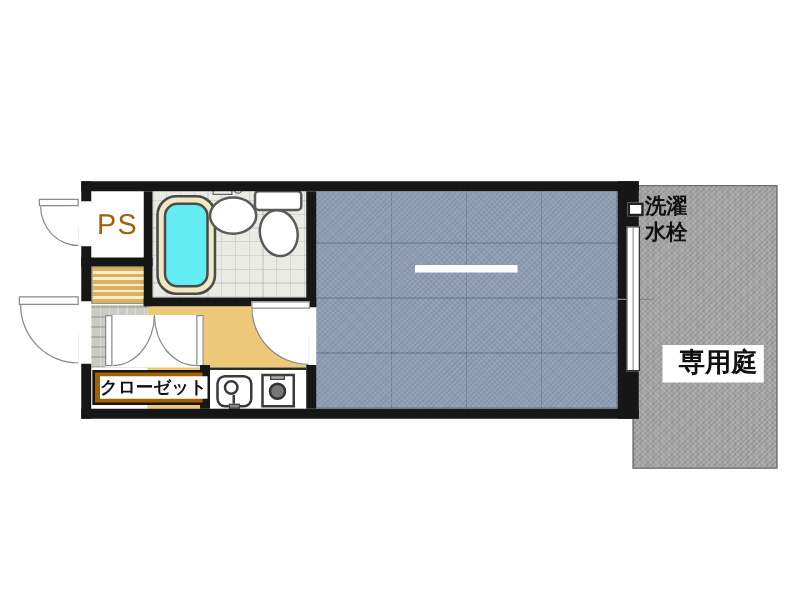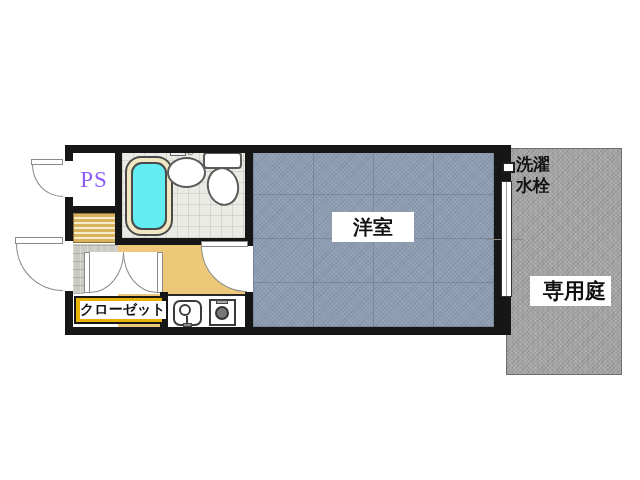--- a/index.html
+++ b/index.html
@@ -58,22 +58,22 @@
 
   
   .tub-outer { background:#F1E7C2; border:2px solid #4a4a4a; border-radius:16px; }
   .tub-inner { background:#62EDF2; border:2px solid #4a4a4a; border-radius:11px; }
   .oval { border-radius:50%; background:#fff; border:2px solid #5a5a5a; }
   .tank { background:#fff; border:2px solid #5a5a5a; border-radius:4px; }
   .appliance { background:#fff; border:2px solid #3a3a3a; }
 
   
   .ps-text { display:flex; align-items:center; justify-content:center;
-    font-size:23px; color:#8b5cf6; letter-spacing:1px;font-family:Liberation Serif, serif; }
-  .closet-label { background:#eab308; border:2px solid #161616; display:flex; }
+    font-size:23px; color:#a16207; letter-spacing:1px; }
+  .closet-label { background:#a16207; border:2px solid #161616; display:flex; }
   .closet-label-inner { background:#fff; margin:3px 4px; flex:1; display:flex;
     align-items:center; justify-content:center; font-size:14px; font-weight:600; color:#111; white-space:nowrap; }
   .room-label { background:#fff; text-align:center; color:#111; padding:3px 2px; }
   .room-label .l1 { font-size:20px; font-weight:600; line-height:24px; }
   .room-label .l2 { font-size:19px; font-weight:600; line-height:23px; }
   .garden-label { background:#fff; color:#111; font-size:21px; font-weight:600;
     padding:2px 5px; line-height:26px; }
   .laundry-label { color:#111; font-size:17px; font-weight:600; line-height:21px; }
 
   .window { background:#fff; border:1px solid #333; }
@@ -161,16 +161,15 @@
   <div class="arc hinge-tr" style="left:32px; top:165px; width:31px; height:32px;"></div>
 
   <div class="panel" style="left:15px; top:237px; width:48px; height:7px;"></div>
   <div class="arc hinge-tr" style="left:16px; top:244px; width:47px; height:47px;"></div>
 
   <div class="abs closet-label" style="left:74px; top:296px; width:90px; height:28px;">
     <div class="closet-label-inner">クローゼット</div>
   </div>
 
   <div class="abs room-label" style="left:332px; top:212px; width:82px;">
-    <div class="l1">洋室</div>
   </div>
 
 </div>
 
 </body></html>

